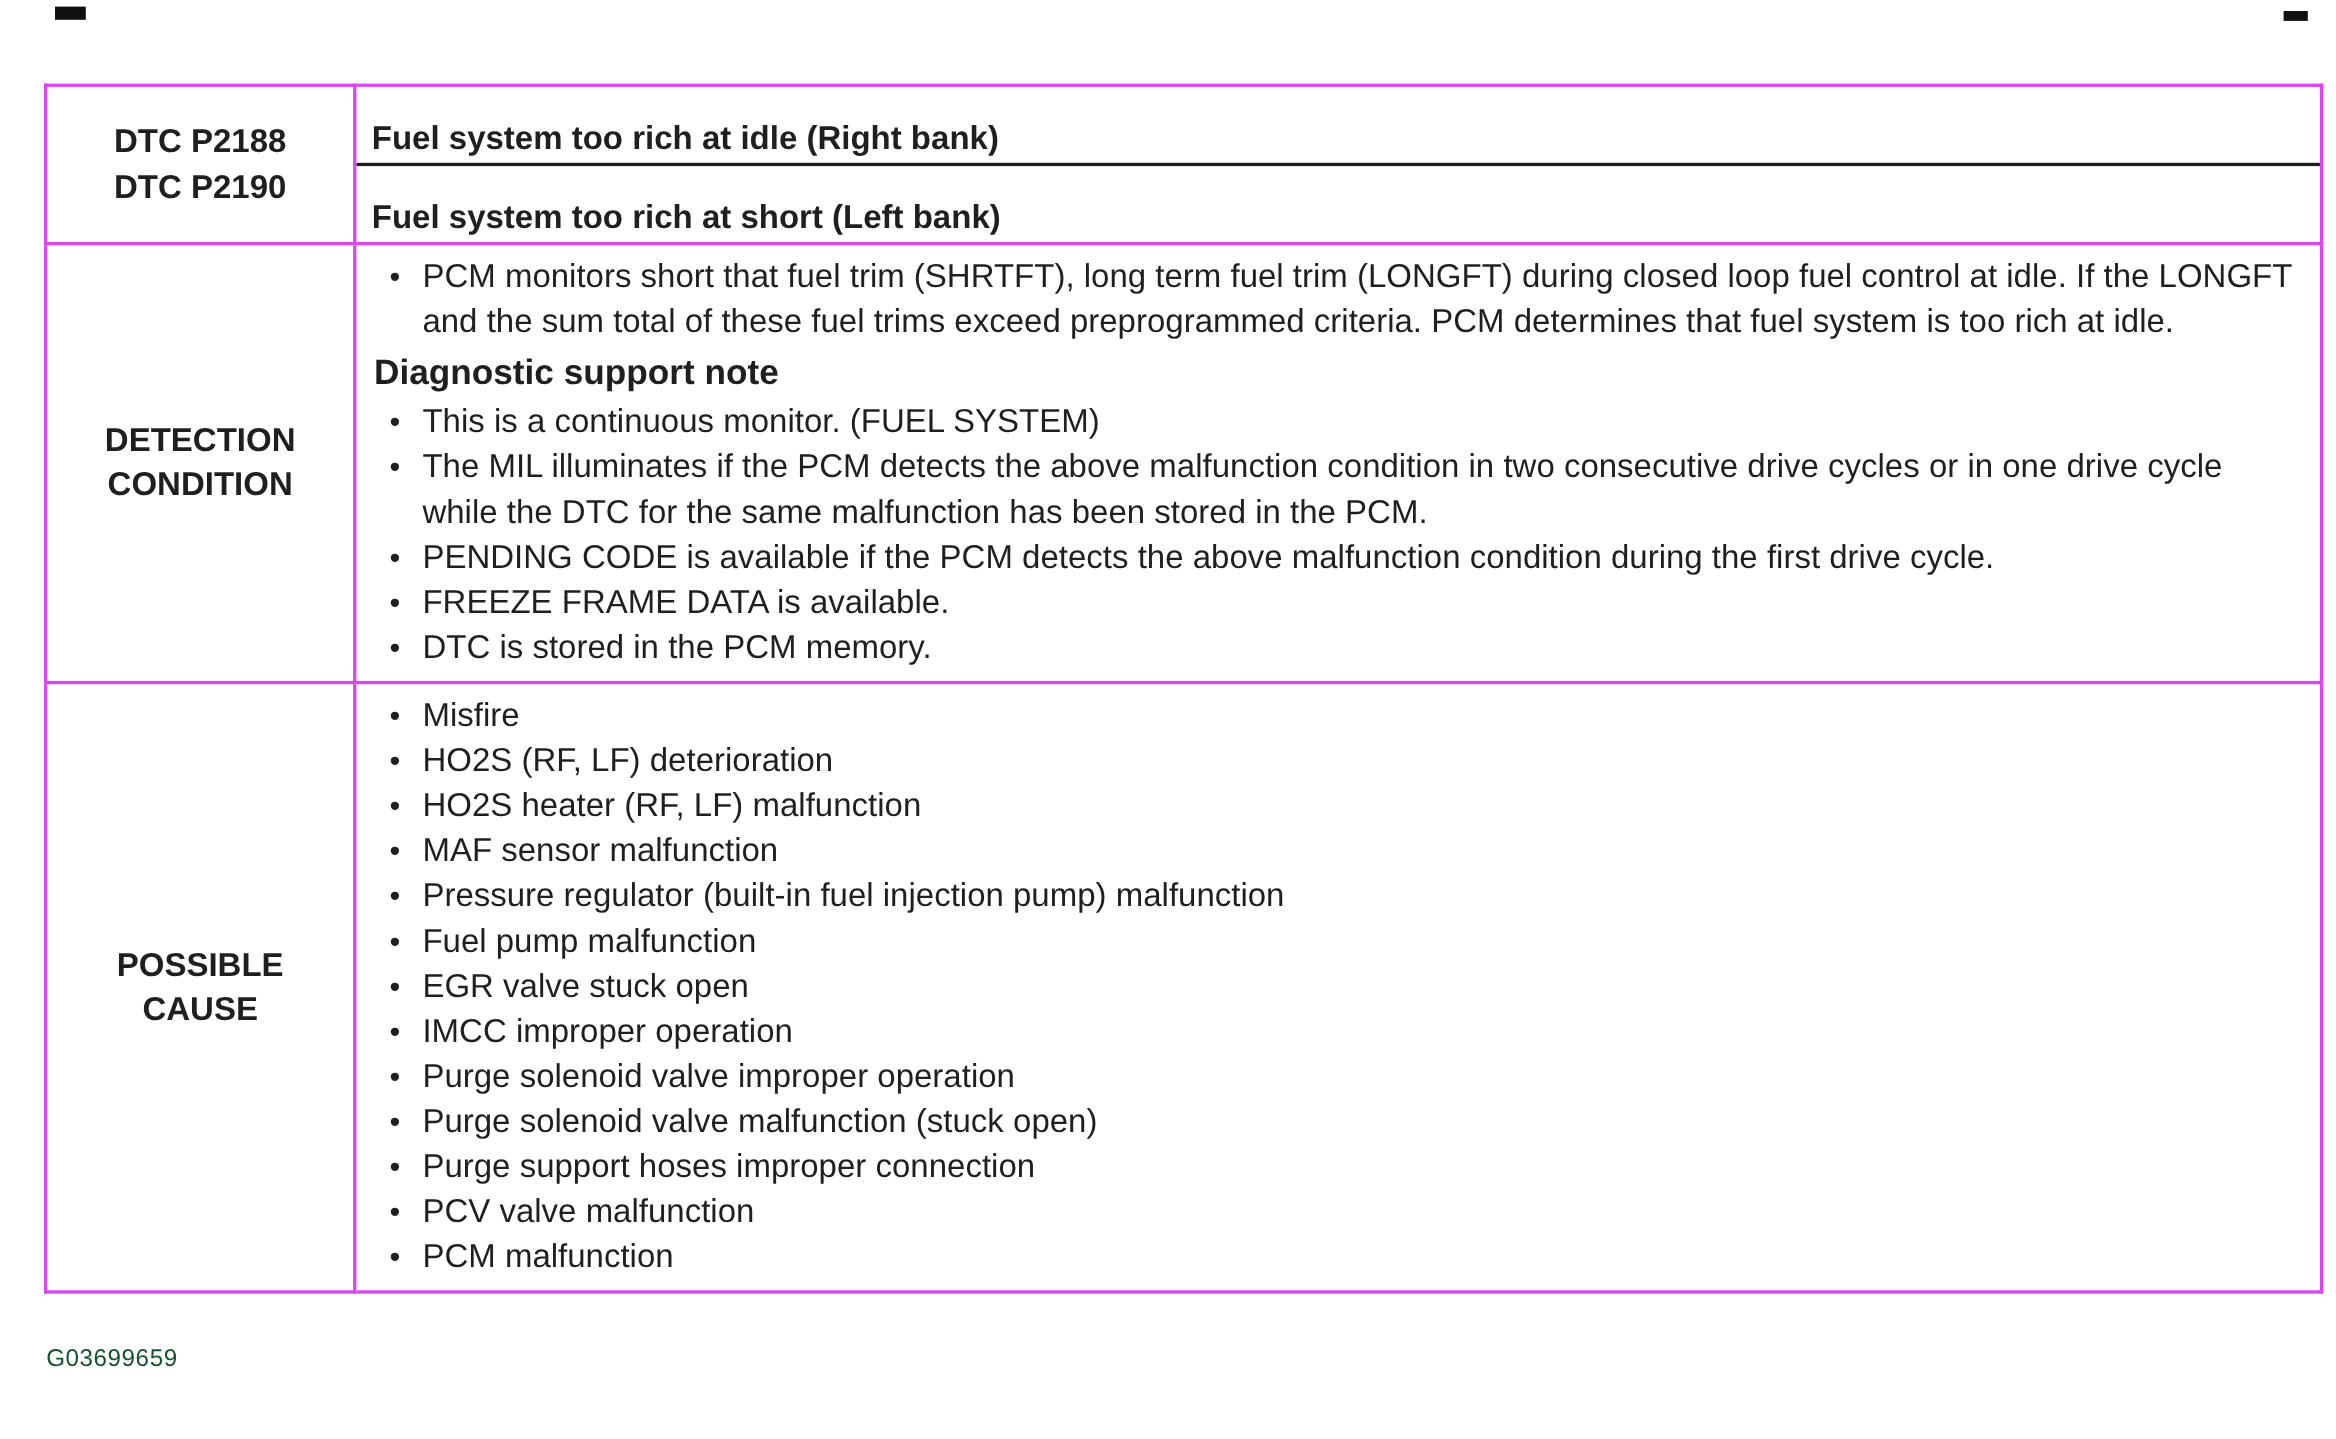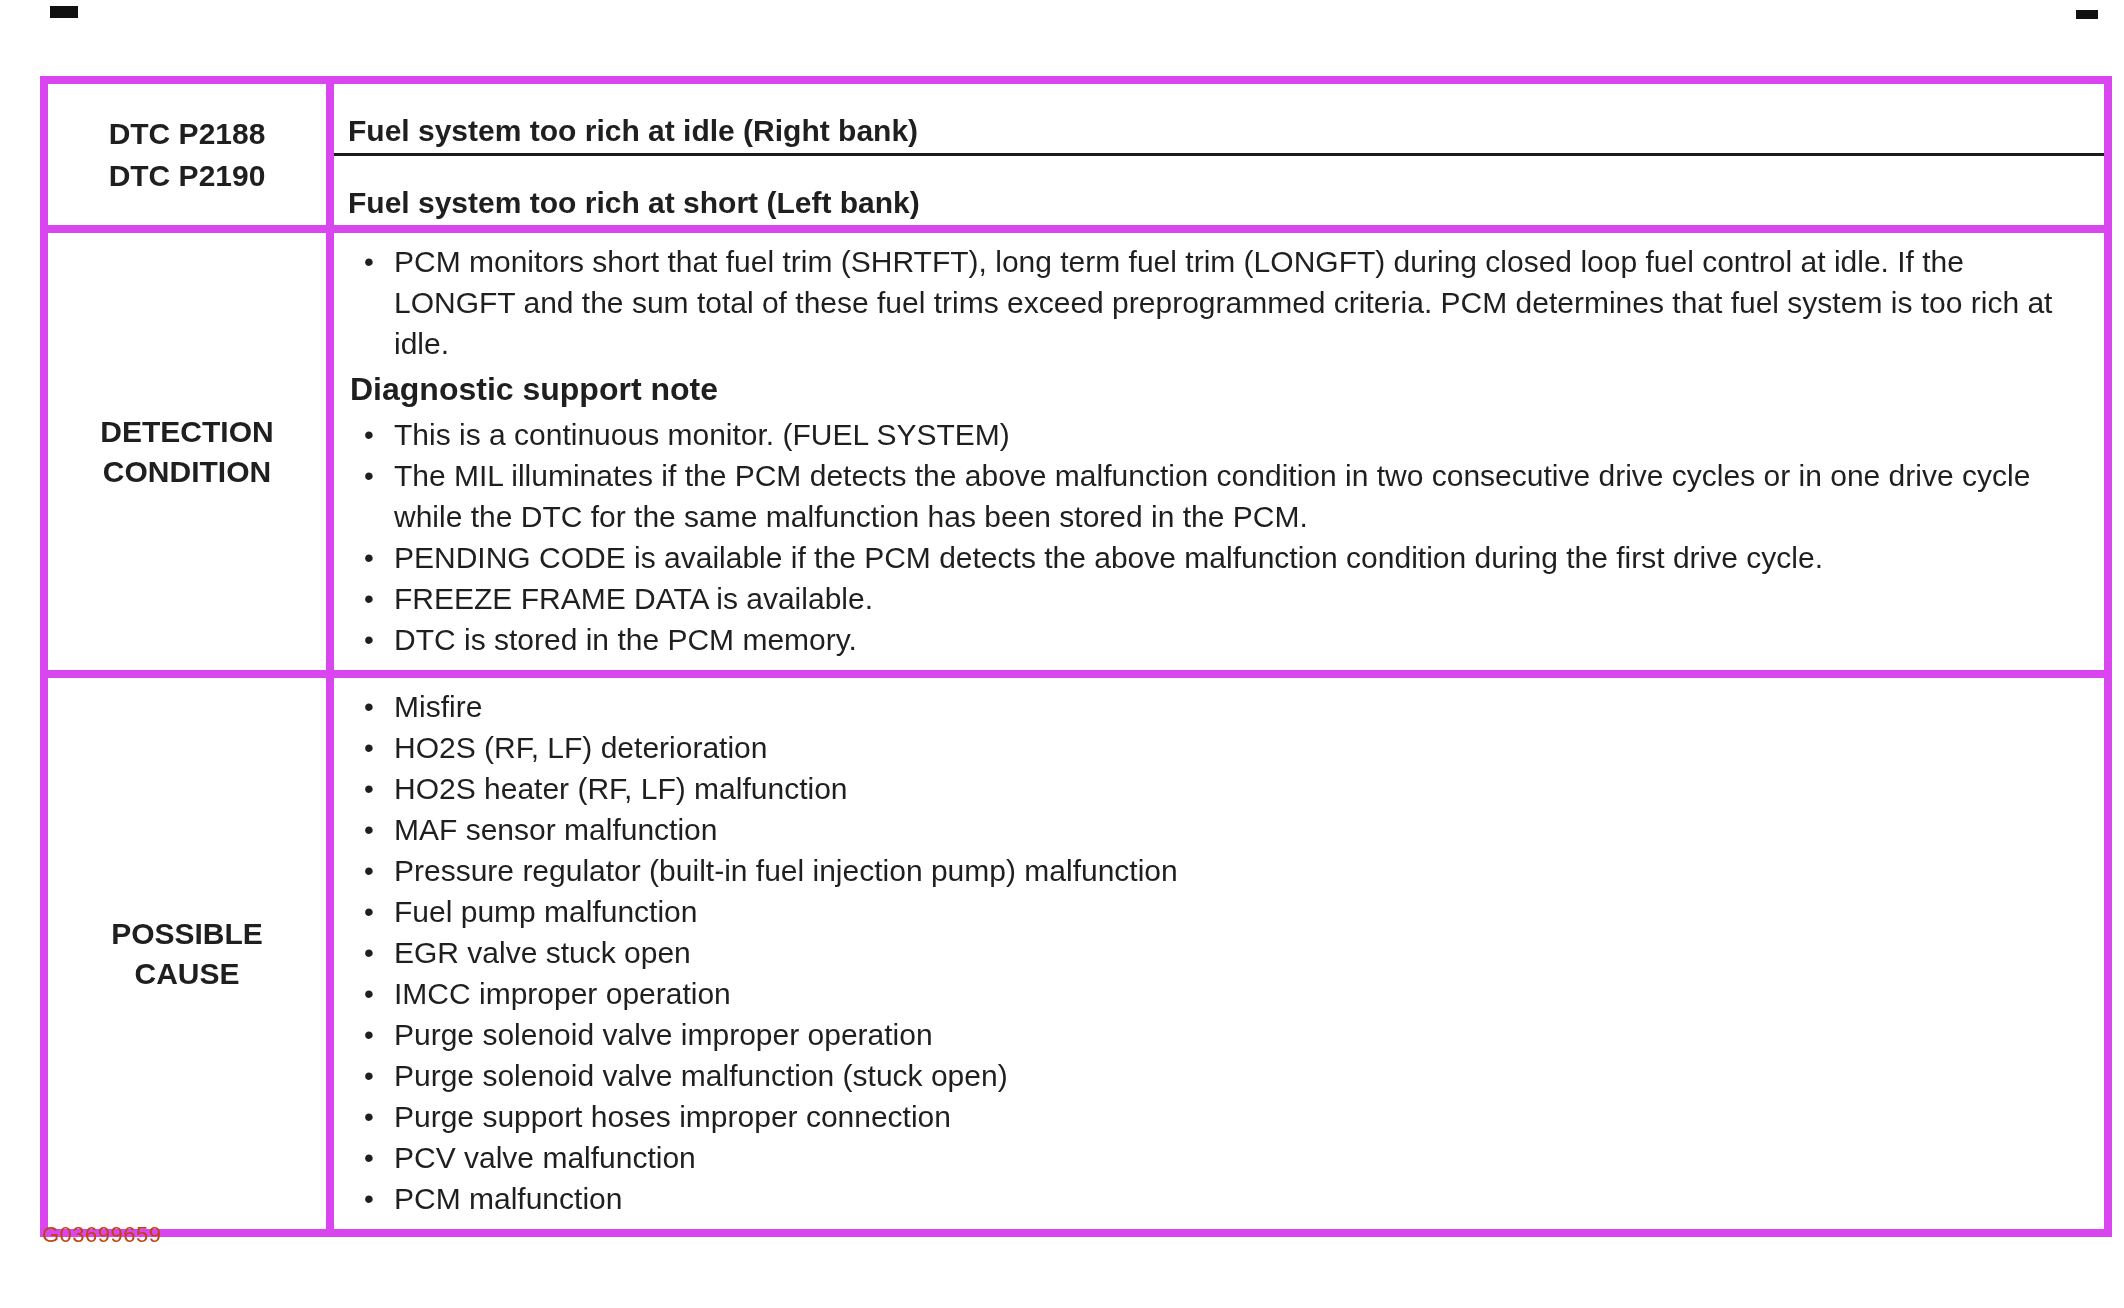--- a/index.html
+++ b/index.html
@@ -25,21 +25,21 @@
 
   table.dtc-table {
     position: absolute;
     left: 40px;
     top: 76px;
     width: 2072px;
     border-collapse: collapse;
     table-layout: fixed;
   }
   table.dtc-table td {
-    border: 8px solid #d946ef;
+    border: 3px solid #d946ef;
     vertical-align: middle;
   }
   .label-cell {
     width: 262px;
     text-align: center;
     font-weight: bold;
     font-size: 30px;
     line-height: 40px;
     padding: 6px 28px;
   }
@@ -90,21 +90,21 @@
     font-size: 32px;
     line-height: 46px;
     margin: 2px 0 2px 6px;
   }
   .footer-code {
     position: absolute;
     left: 42px;
     top: 1222px;
     font-size: 22px;
     letter-spacing: 0.5px;
-    color: #c2410c;
+    color: #14532d;
     text-align: center;
   }
 </style>
 </head>
 <body>
 
 <div class="page">
 
   <div class="scan-mark left"></div>
   <div class="scan-mark right"></div>

